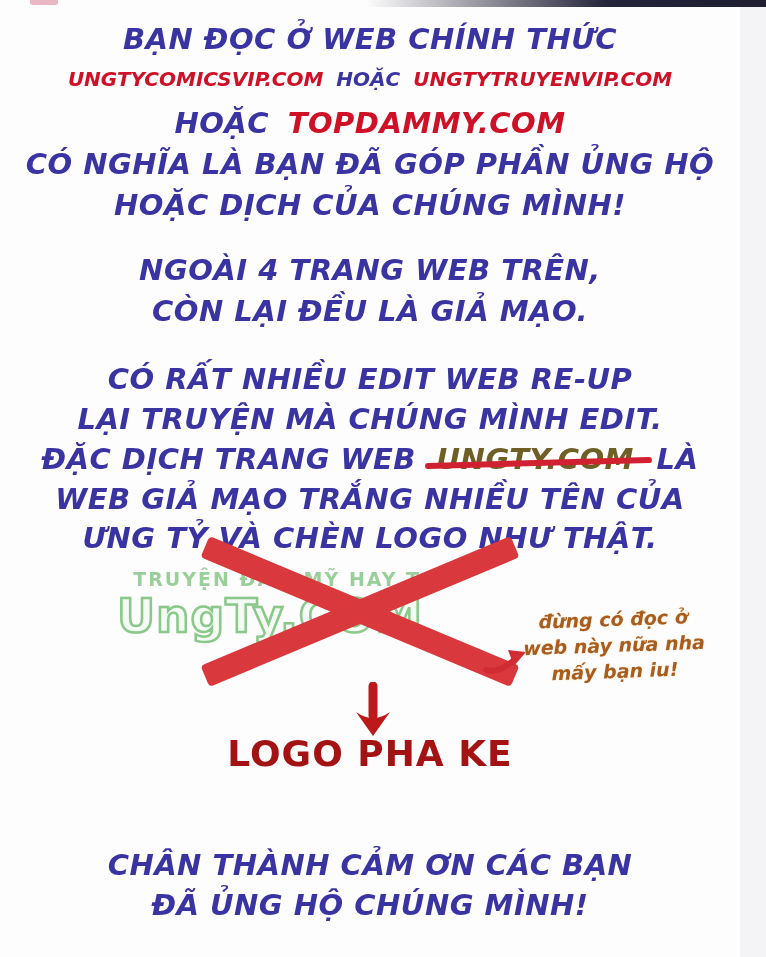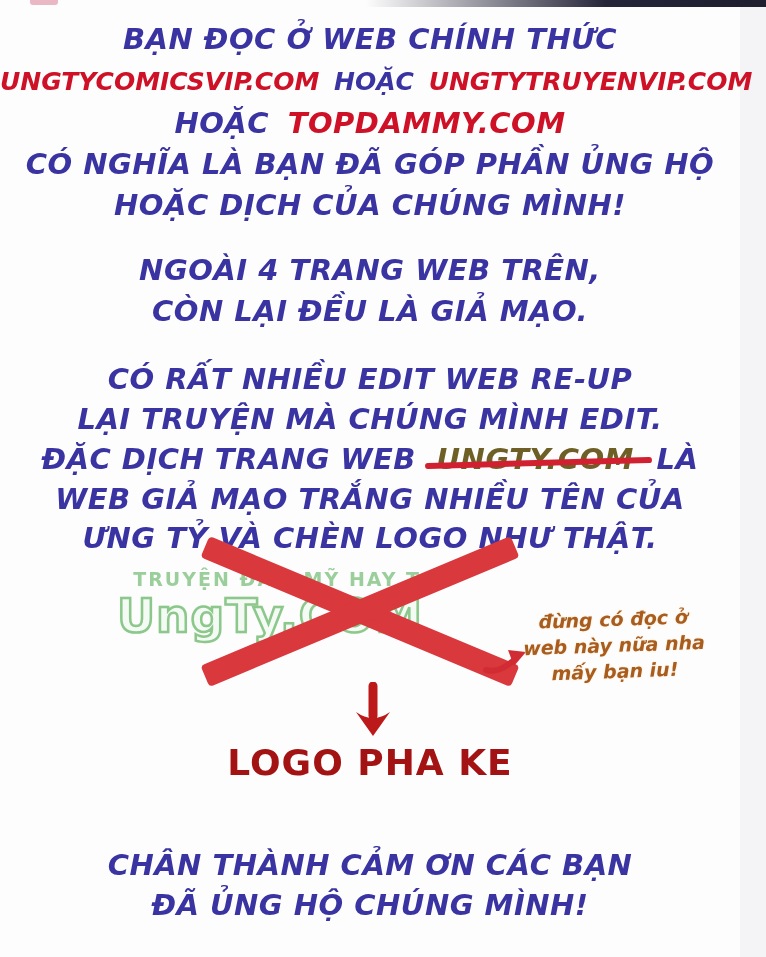--- a/index.html
+++ b/index.html
@@ -12,21 +12,21 @@
   
   .edge-top{position:absolute;top:0;right:0;width:400px;height:7px;
     background:linear-gradient(to right, rgba(40,40,62,0), #25253a 60%, #1e1e30);}
   .edge-right{position:absolute;top:7px;right:0;width:26px;height:950px;background:#f4f4f6;}
   .edge-pink{position:absolute;top:0;left:30px;width:28px;height:5px;background:#eab8c4;border-radius:0 0 3px 3px;}
 
   .line{position:absolute;left:0;right:26px;text-align:center;white-space:nowrap;font-style:italic;}
   .blue{color:#3a34a3;}
   .red{color:#ce1126;}
   .t29{font-size:29px;letter-spacing:.5px;}
-  .t24{font-size:25px;letter-spacing:0;}
+  .t24{font-size:20px;letter-spacing:0;}
 
   .strike{color:#6e5f26;position:relative;display:inline-block;padding:0 2px;}
   .strike::after{content:"";position:absolute;left:-10px;right:-16px;top:52%;height:6px;
     background:#d12030;border-radius:3px;transform:rotate(-1.5deg);}
 
   
   .tagline{position:absolute;top:568px;left:0;right:186px;text-align:center;
     font-size:19px;letter-spacing:2px;color:#9ace9a;white-space:nowrap;}
   .biglogo{position:absolute;top:588px;left:0;right:226px;text-align:center;
     font-size:47px;color:#f4fbf4;-webkit-text-stroke:2.5px #8cc88c;
@@ -38,21 +38,21 @@
     background:#d9383c;border-radius:4px;}
   .xbar.a{transform:rotate(22.7deg);}
   .xbar.b{transform:rotate(-22.7deg);}
 
   .note{position:absolute;left:516px;top:606px;width:196px;text-align:center;
     font-size:19px;line-height:26px;color:#a85c1e;font-style:italic;
     transform:rotate(-2deg);
     text-shadow:0 0 2px #f3ddba;}
 
   .caption{position:absolute;top:733px;left:0;right:26px;text-align:center;
-    font-size:36px;letter-spacing:1px;color:#a41313;white-space:nowrap;margin-top:9px;}
+    font-size:36px;letter-spacing:1px;color:#a41313;white-space:nowrap;}
 
   svg{display:block;}
   .arrow-down{position:absolute;left:348px;top:682px;}
   .arrow-curve{position:absolute;left:482px;top:644px;}
 </style>
 </head>
 <body>
 
 <div class="edge-top"></div>
 <div class="edge-right"></div>

